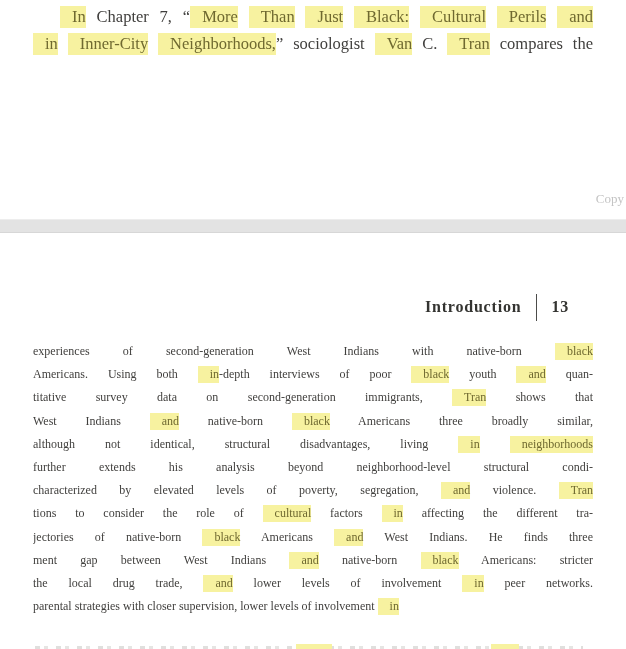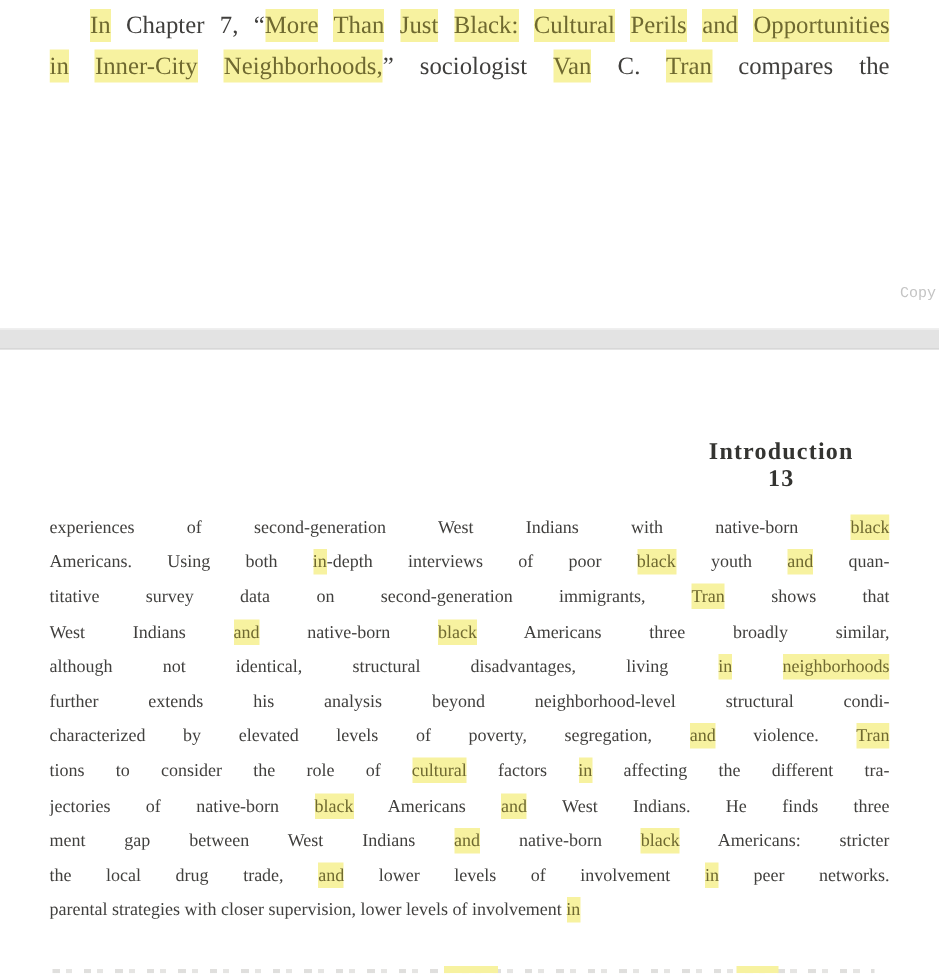--- a/index.html
+++ b/index.html
@@ -25,30 +25,30 @@
   .prev-block .tline { height: 27px; line-height: 27px; }
   .prev-block .tline:first-child { padding-left: 27px; }
 
   .main-block { top: 340px; font-size: 12px; }
   .main-block .tline { height: 23.2px; line-height: 23.2px; }
   .main-block .tline:last-child { text-align-last: left; }
 
   .hl {
     background: var(--highlight, #f7f2a0);
     color: var(--highlight-text, #6f6930);
-    padding: 1px 0 2px 0;
+    padding: 1px 0 2px 12px;
   }
 
   
   .copy-label {
     position: absolute;
     top: 191px;
     right: 2px;
-    font-family: Liberation Mono, monospace;
-    font-size: 10px;
+    font-family: Liberation Serif, serif;
+    font-size: 13px;
     color: var(--copy-text, #c4c4c4);
     cursor: pointer;
   }
 
   
   .page-gap {
     position: absolute;
     top: 219px;
     left: 0;
     width: 626px;
@@ -64,21 +64,20 @@
     position: absolute;
     top: 293px;
     right: 57px;
     height: 28px;
     display: flex;
     align-items: center;
     font-size: 16px;
     font-weight: bold;
     letter-spacing: 0.8px;
     color: var(--header-text, #343431);
-    flex-direction: column;
   }
   .header-divider {
     width: 1px;
     height: 27px;
     background: #4c4c4a;
     margin: 0 14px 0 15px;
   }
 
   
   .clipped-line {

